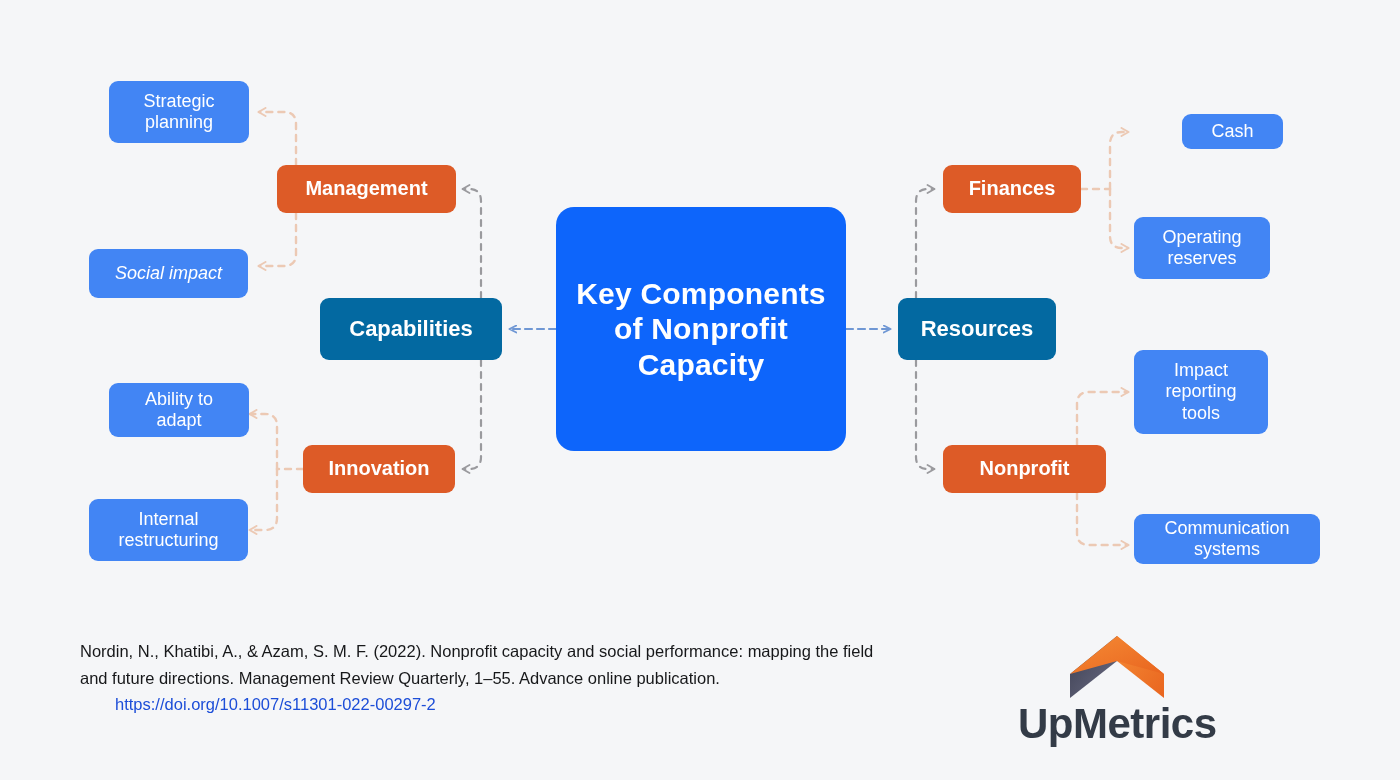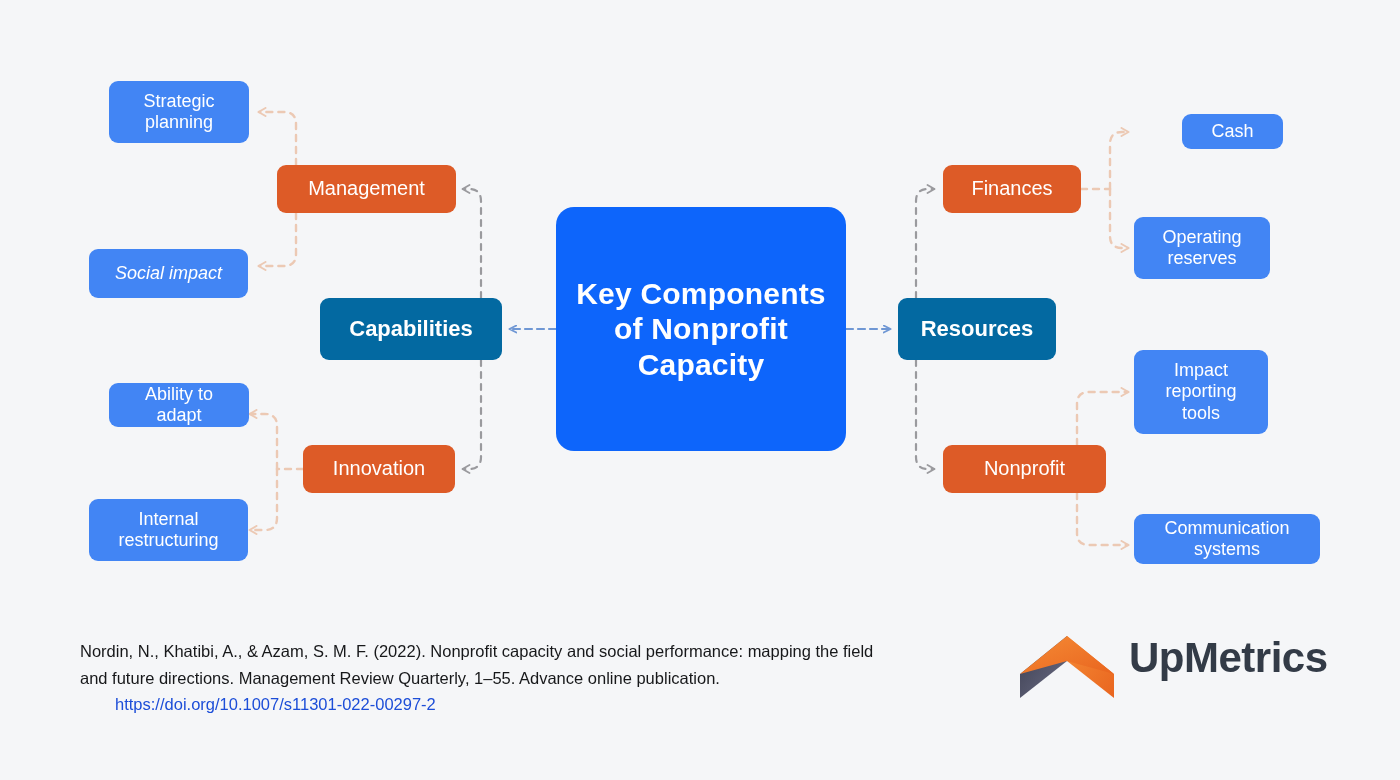--- a/index.html
+++ b/index.html
@@ -38,21 +38,21 @@
     border-radius:9px;
     font-size:22px;
     font-weight:bold;
   }
 
   
   .mid{
     background:#dd5b27;
     border-radius:9px;
     font-size:20px;
-    font-weight:normal;
+    font-weight:bold;
   }
 
   
   .leaf{
     background:#4285f4;
     border-radius:9px;
     font-size:18px;
     font-weight:normal;
     padding:4px 12px;
   }
@@ -65,22 +65,23 @@
     font-size:16.5px;
     line-height:1.62;
     color:#17181a;
     z-index:5;
   }
   .citation a{color:#1d4ed8;text-decoration:none;margin-left:35px;}
 
   .brand{
     position:absolute;
     left:1018px;top:634px;
-    display:flex;align-items:flex-start;gap:13px;
+    display:flex;align-items:center;
     z-index:5;
+    flex-direction:column;
   }
   .brand-word{
     font-size:42px;font-weight:bold;color:#333b47;letter-spacing:-.5px;
   }
   svg{display:block;}
 </style>
 </head>
 <body>
 
 <svg id="canvas" viewBox="0 0 1400 780" width="1400" height="780" aria-hidden="true">
@@ -164,21 +165,21 @@
 <div class="node mid" style="left:943px;top:445px;width:163px;height:48px;">
   <span>Nonprofit</span>
 </div>
 
 <div class="node leaf" style="left:109px;top:81px;width:140px;height:62px;">
   <span>Strategic planning</span>
 </div>
 <div class="node leaf" style="left:89px;top:249px;width:159px;height:49px;font-style:italic;">
   <span>Social impact</span>
 </div>
-<div class="node leaf" style="left:109px;top:383px;width:140px;height:44px;">
+<div class="node leaf" style="left:109px;top:383px;width:140px;height:54px;">
   <span>Ability to adapt</span>
 </div>
 <div class="node leaf" style="left:89px;top:499px;width:159px;height:62px;">
   <span>Internal restructuring</span>
 </div>
 
 <div class="node leaf" style="left:1134px;top:114px;width:101px;height:35px;margin-left:48px;">
   <span>Cash</span>
 </div>
 <div class="node leaf" style="left:1134px;top:217px;width:136px;height:62px;">

